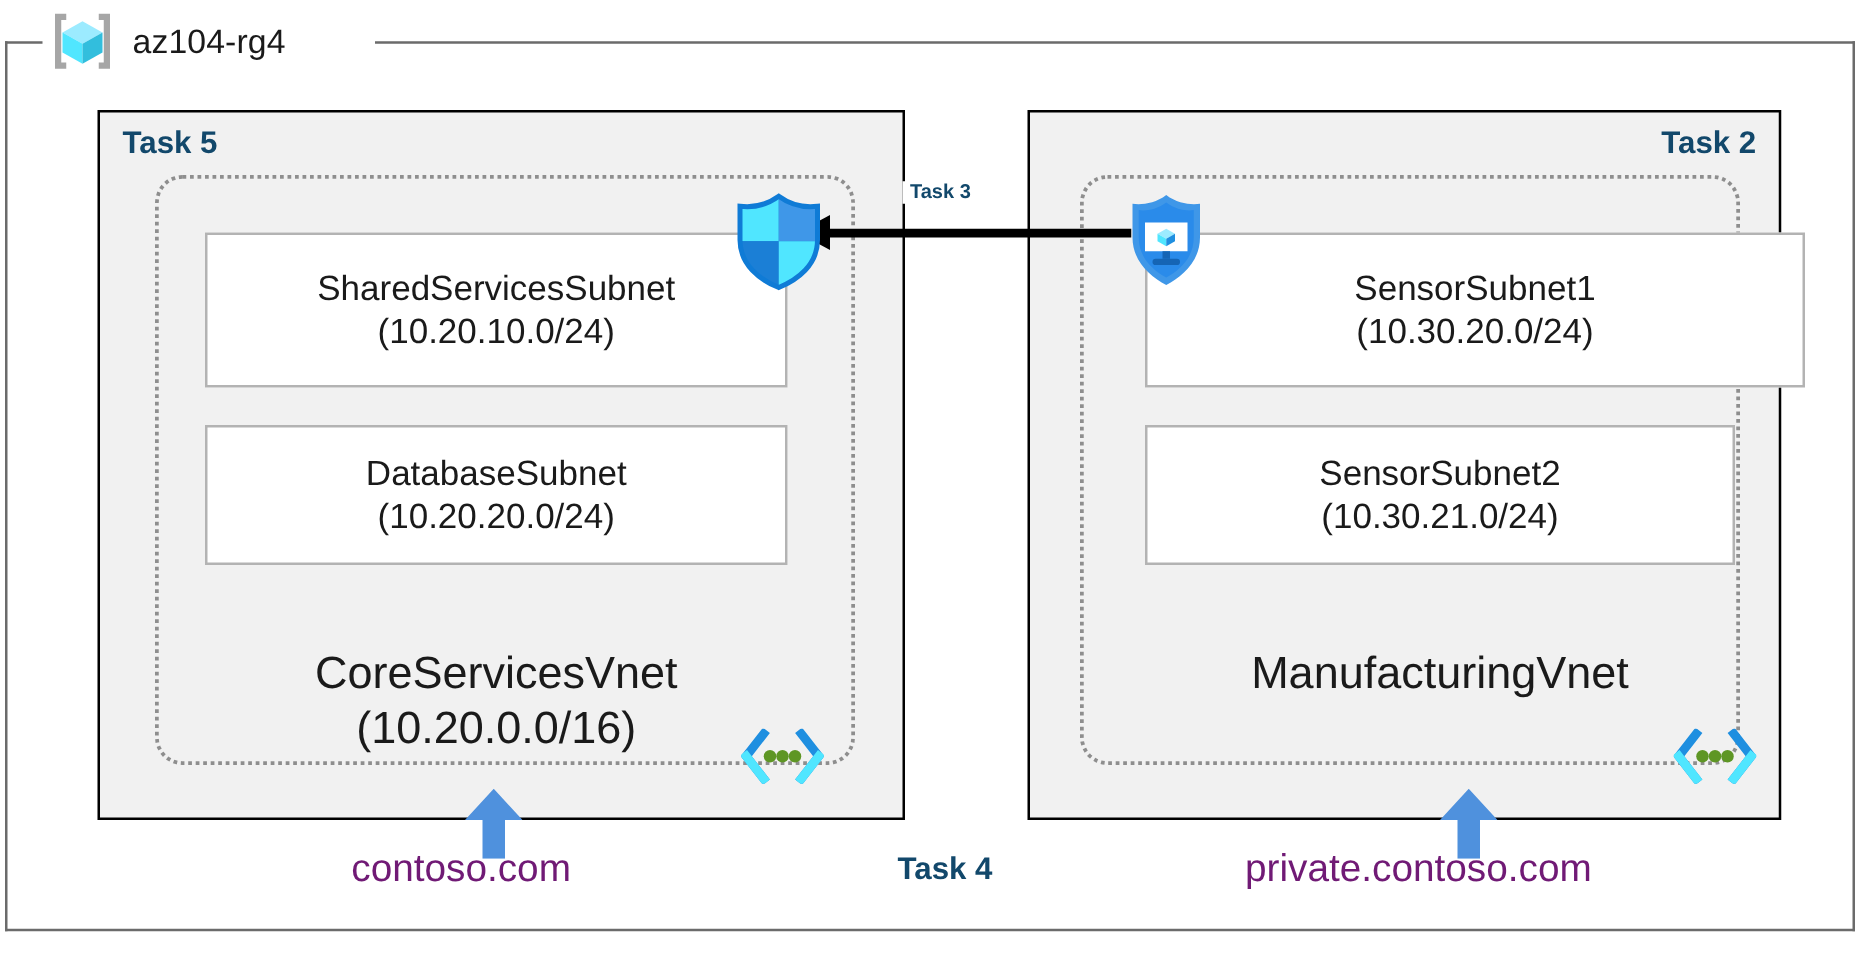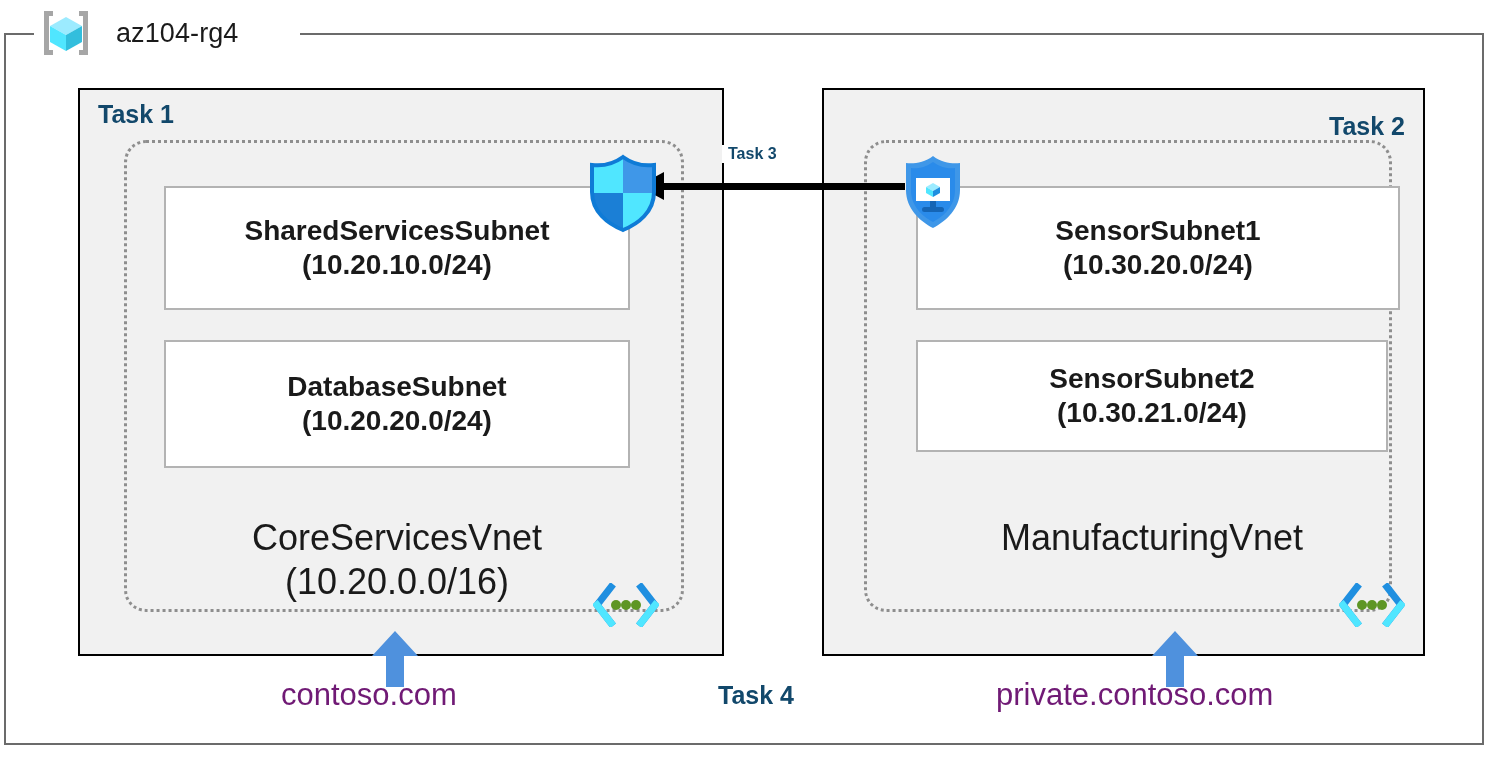--- a/index.html
+++ b/index.html
@@ -28,21 +28,21 @@
   .rg-top-a  { left: 4px;  top: 33px;  width: 30px;  height: 2px; }
   .rg-top-b  { left: 300px; top: 33px; width: 1184px; height: 2px; }
 
   .rg-label {
     position: absolute;
     left: 38px;
     top: 6px;
     height: 54px;
     display: flex;
     align-items: center;
-    gap: 22px;
+    gap: 12px;
     background: #ffffff;
     padding-right: 8px;
   }
   .rg-icon { width: 56px; height: 50px; display: block; }
   .rg-name {
     font-size: 27px;
     color: #1a1a1a;
     letter-spacing: 0.1px;
     white-space: nowrap;
   }
@@ -58,21 +58,21 @@
   #panel-task2 { left: 822px; top: 88px; width: 603px; height: 568px; }
 
   .task-tag {
     position: absolute;
     font-size: 25px;
     font-weight: bold;
     color: #12486b;
     white-space: nowrap;
   }
   #tag-task1 { left: 18px;  top: 10px; }
-  #tag-task2 { right: 18px; top: 10px; margin-top: 12px; }
+  #tag-task2 { right: 18px; top: 10px; }
 
   
   .vnet {
     position: absolute;
     border: 3px dotted #8e8e8e;
     border-radius: 22px;
     box-sizing: border-box;
     background: transparent;
   }
   #vnet-core { left: 124px; top: 140px; width: 560px; height: 472px; }
@@ -83,28 +83,27 @@
     position: absolute;
     border: 2px solid #b3b3b3;
     background: #ffffff;
     box-sizing: border-box;
     display: flex;
     flex-direction: column;
     align-items: center;
     justify-content: center;
     text-align: center;
     line-height: 1.22;
-    font-weight: bold;
   }
   .subnet .sub-name { font-size: 28px; color: #1a1a1a; }
   .subnet .sub-cidr { font-size: 28px; color: #1a1a1a; }
 
   #subnet-shared   { left: 164px; top: 186px; width: 466px; height: 124px; }
-  #subnet-database { left: 164px; top: 340px; width: 466px; height: 128px; }
-  #subnet-sensor1  { left: 916px; top: 186px; width: 484px; height: 124px; }
+  #subnet-database { left: 164px; top: 340px; width: 466px; height: 112px; }
+  #subnet-sensor1  { left: 916px; top: 186px; width: 528px; height: 124px; }
   #subnet-sensor2  { left: 916px; top: 340px; width: 472px; height: 112px; }
 
   
   .vnet-label {
     position: absolute;
     text-align: center;
     line-height: 1.22;
     font-size: 36px;
     color: #1a1a1a;
     white-space: nowrap;
@@ -196,21 +195,21 @@
       <path d="M41 3 L50 3 L50 47 L41 47 L41 42 L45 42 L45 8 L41 8 Z" fill="#a6a6a6"></path>
 
       <path d="M28 9 L44 18 L28 27 L12 18 Z" fill="#9cebff"></path>
       <path d="M12 18 L28 27 L28 43 L12 34 Z" fill="#50e6ff"></path>
       <path d="M44 18 L44 34 L28 43 L28 27 Z" fill="#32bedd"></path>
     </svg>
     <span class="rg-name">az104-rg4</span>
   </div>
 
   <div class="task-panel" id="panel-task1">
-    <span class="task-tag" id="tag-task1">Task 1</span>
+    <span class="task-tag" id="tag-task1">Task 5</span>
   </div>
 
   <div class="vnet" id="vnet-core"></div>
 
   <div class="subnet" id="subnet-shared">
     <span class="sub-name">SharedServicesSubnet</span>
     <span class="sub-cidr">(10.20.10.0/24)</span>
   </div>
 
   <div class="subnet" id="subnet-database">

